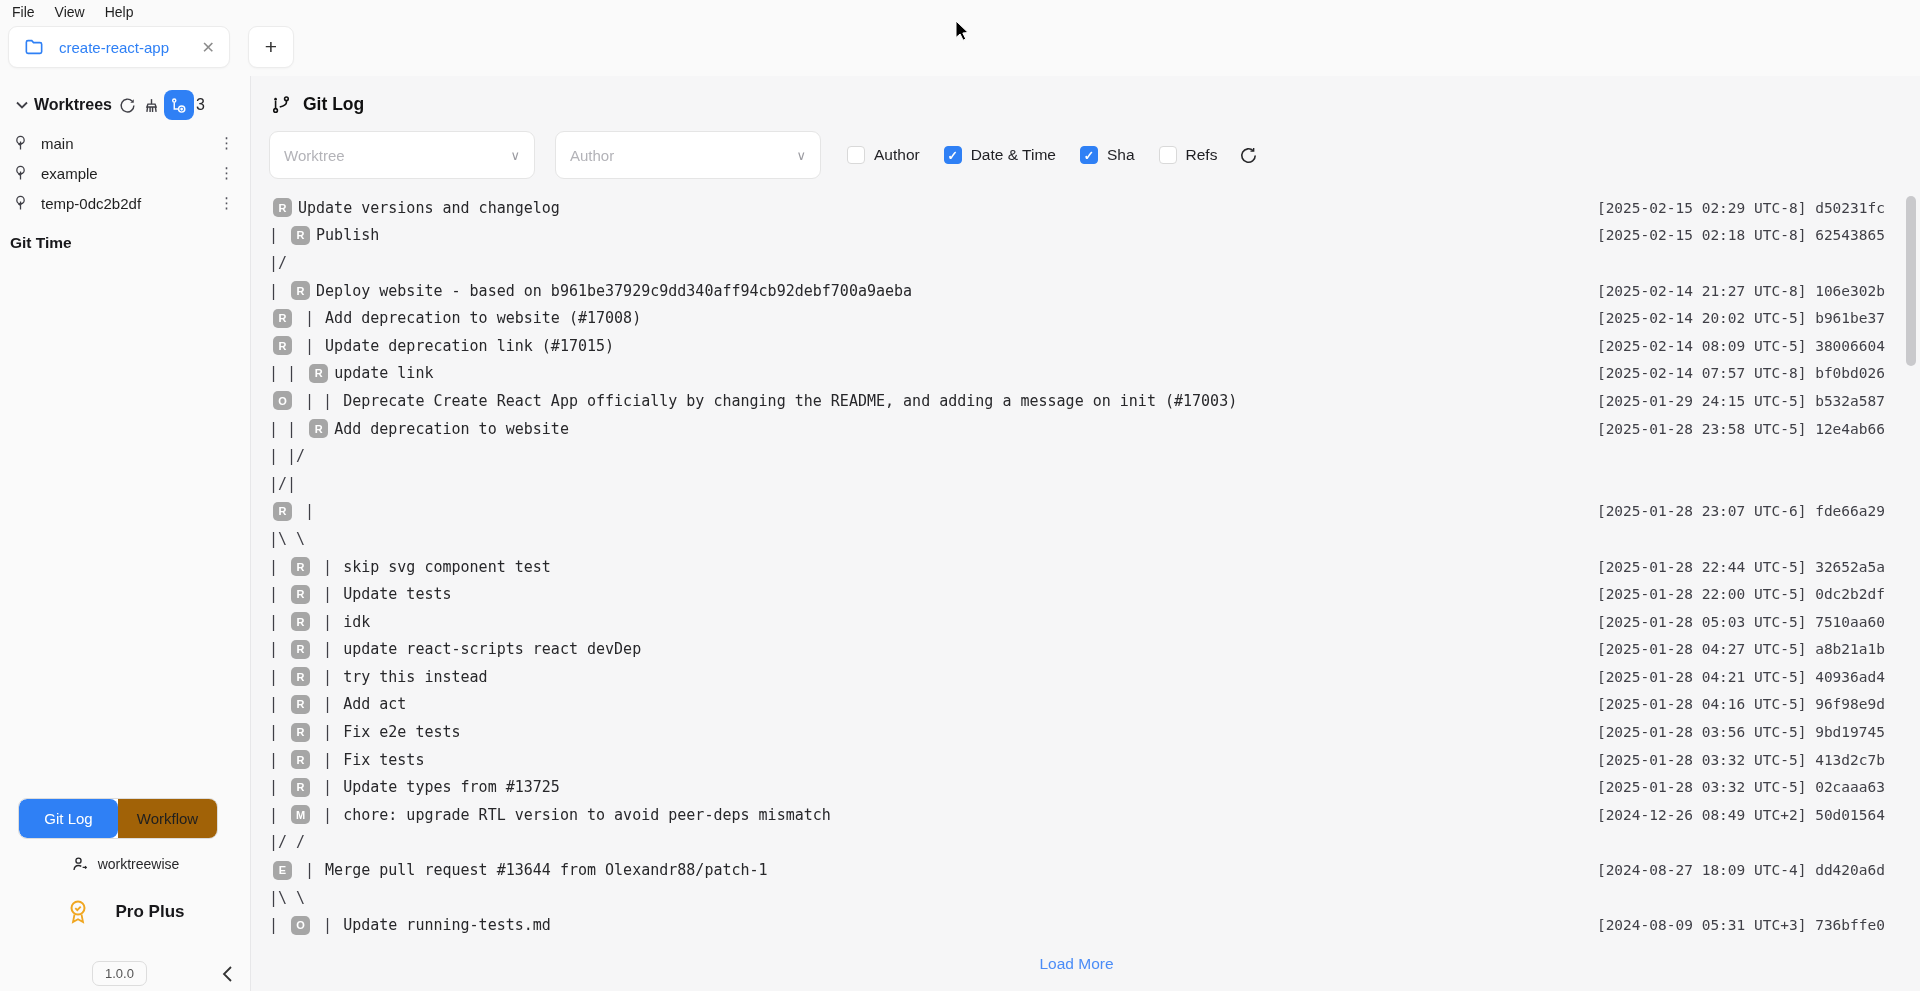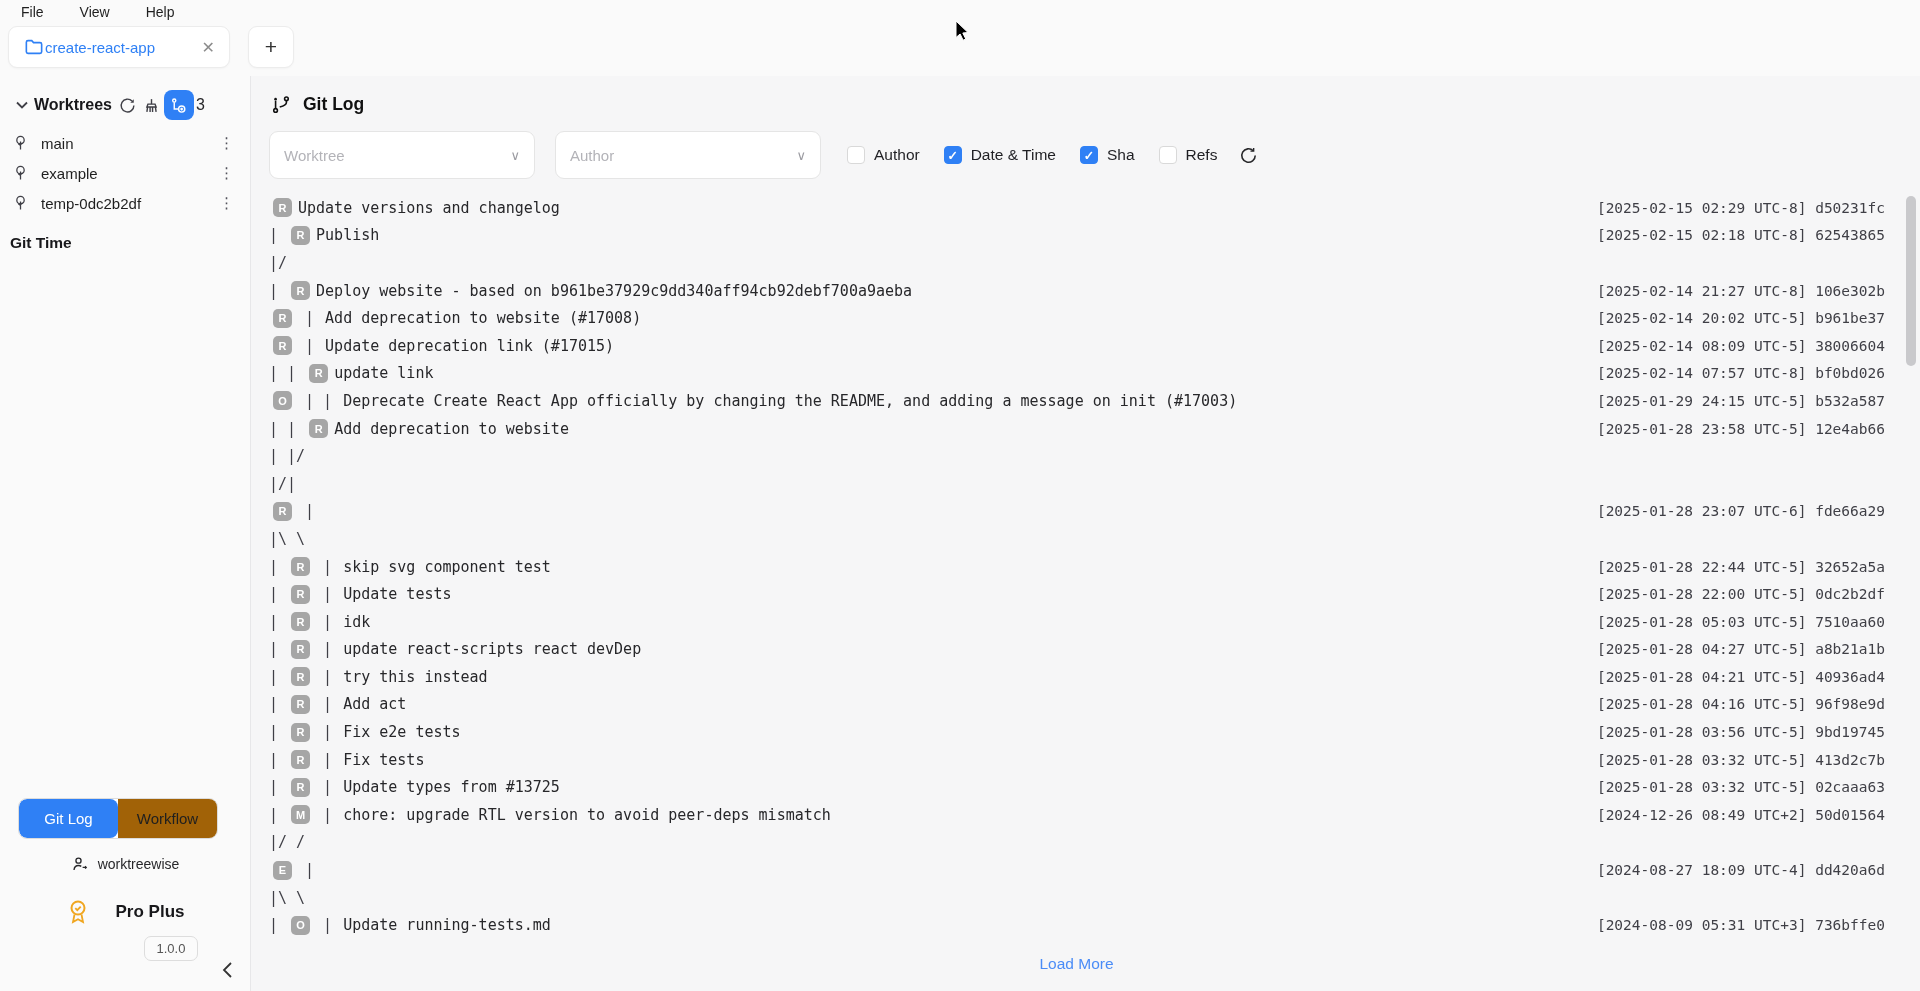--- a/index.html
+++ b/index.html
@@ -1,25 +1,25 @@
 <!DOCTYPE html>
 <html><head>
 <meta charset="utf-8">
 <style>
   * { margin:0; padding:0; box-sizing:border-box; }
   html,body { width:1920px; height:991px; overflow:hidden; background:#fafafa;
     font-family:"Liberation Sans", sans-serif; color:#18181b; }
 
   
-  .menubar { display:flex; gap:20px; padding:3px 13px; height:24px; align-items:center; }
+  .menubar { display:flex; gap:4px; padding:3px 4px; height:24px; align-items:center; }
   .menu-item { font-size:14px; color:#1f1f1f; padding:1px 8px; border-radius:4px; cursor:default; }
 
   
   .tabbar { display:flex; gap:18px; padding:2px 8px 8px 8px; height:52px; align-items:stretch; }
-  .tab { display:flex; align-items:center; gap:2px; background:#fff; border:1px solid #ececec;
+  .tab { display:flex; align-items:center; gap:16px; background:#fff; border:1px solid #ececec;
     border-radius:9px; padding:0 14px 0 16px; width:222px; box-shadow:0 1px 2px rgba(0,0,0,.03); }
   .tab-label { color:#2f80f5; font-size:15px; white-space:nowrap; }
   .tab-close { color:#8c8c8c; font-size:16px; margin-left:auto; cursor:pointer; }
   .tab-new { background:#fff; border:1px solid #ececec; border-radius:9px; width:46px;
     display:flex; align-items:center; justify-content:center; font-size:21px; color:#333;
     box-shadow:0 1px 2px rgba(0,0,0,.03); }
 
   
   .content { display:flex; height:915px; }
   .sidebar { width:250px; flex:none; position:relative; padding-top:10px; }
@@ -44,21 +44,21 @@
   .seg-toggle { display:flex; margin:0 18px; height:41px; border:1px solid #dcdcdc; border-radius:9px;
     overflow:hidden; background:#fff; position:absolute; bottom:152px; left:0; right:14px; }
   .seg-btn { flex:1; display:flex; align-items:center; justify-content:center; font-size:15px;
     cursor:pointer; background:#a16207; color:#1f1f1f; border:none; }
   .seg-btn.active { background:#2f80f5; color:#fff; border-radius:8px; }
   .account-row { position:absolute; bottom:118px; left:0; right:0; display:flex; gap:9px;
     align-items:center; justify-content:center; font-size:14px; color:#27272a; }
   .plan-row { position:absolute; bottom:66px; left:0; right:0; display:flex; gap:26px;
     align-items:center; justify-content:center; }
   .plan-label { font-weight:700; font-size:17px; }
-  .version-row { position:absolute; bottom:12px; left:0; right:0; display:flex; align-items:center;flex-direction:column; }
+  .version-row { position:absolute; bottom:5px; left:0; right:0; display:flex; align-items:center; }
   .version-badge { margin-left:92px; border:1px solid #ddd; border-radius:7px; background:#fbfbfb;
     color:#555; font-size:13px; padding:4px 12px; }
   .collapse-btn { margin-left:auto; margin-right:16px; color:#333; cursor:pointer; display:flex; }
 
   
   .main-title-row { display:flex; align-items:center; gap:12px; padding-left:2px; }
   .main-title { font-weight:700; font-size:17.5px; color:#111; }
   .filters { display:flex; align-items:center; margin-top:16px; }
   .select { width:266px; height:48px; background:#fff; border:1px solid #e5e5e5; border-radius:9px;
     display:flex; align-items:center; padding:0 14px; margin-right:20px; cursor:pointer; }
@@ -402,20 +402,21 @@
           <span class="graph"> | </span>
           <span class="msg">chore: upgrade RTL version to avoid peer-deps mismatch</span>
           <span class="row-right"><span>[2024-12-26 08:49 UTC+2]</span><span> 50d01564</span></span>
         </div>
         <div class="log-row">
           <span class="graph">|/ /</span>
         </div>
         <div class="log-row">
           <span class="avatar">E</span>
           <span class="graph"> | </span>
+          <span class="msg">Merge pull request #13644 from Olexandr88/patch-1</span>
           <span class="row-right"><span>[2024-08-27 18:09 UTC-4]</span><span> dd420a6d</span></span>
         </div>
         <div class="log-row">
           <span class="graph">|\ \</span>
         </div>
         <div class="log-row">
           <span class="graph">| </span>
           <span class="avatar">O</span>
           <span class="graph"> | </span>
           <span class="msg">Update running-tests.md</span>

